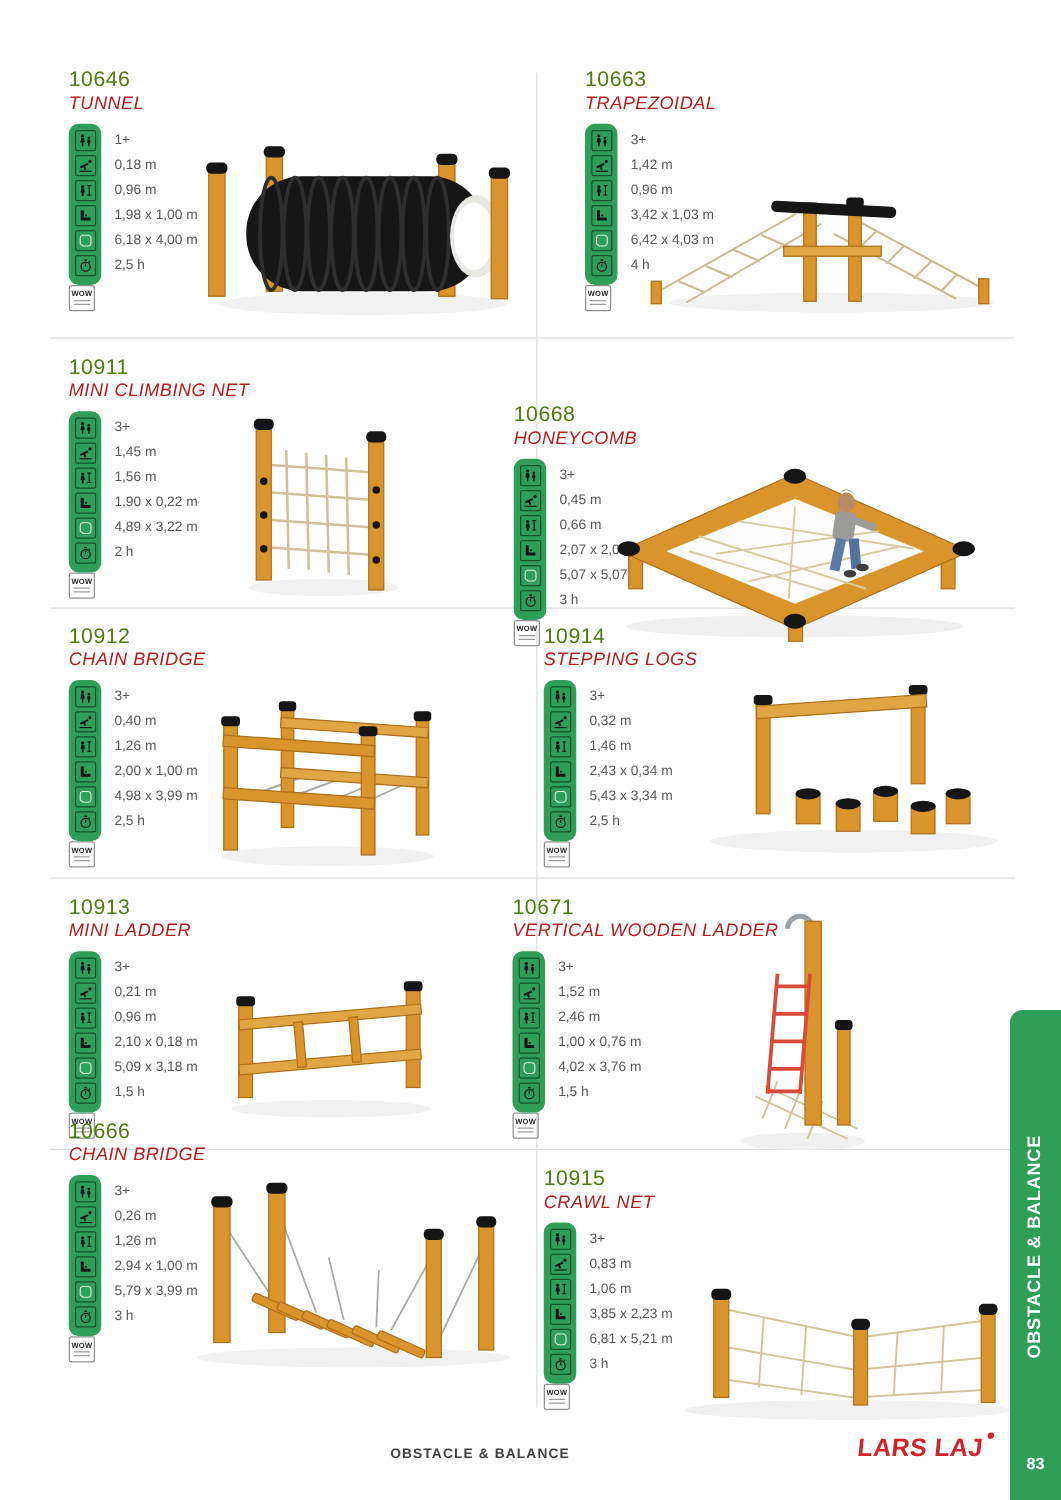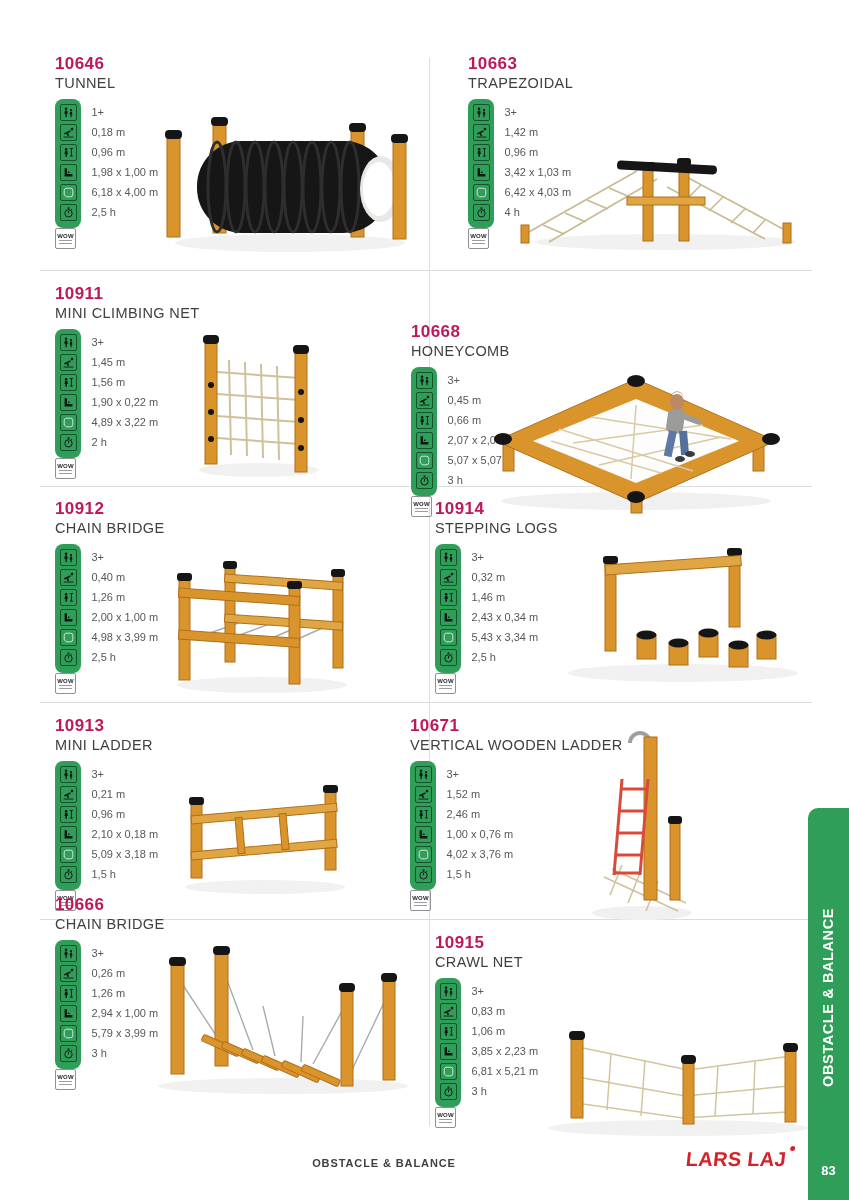--- a/index.html
+++ b/index.html
@@ -3,22 +3,22 @@
 <meta charset="utf-8">
 <style>
   html,body{margin:0;padding:0;background:#fff;}
   .page{position:relative;width:849px;height:1200px;background:#fff;overflow:hidden;
         font-family:"Liberation Sans",sans-serif;}
   .vdiv,.hdiv{position:absolute;background:#dcdddd;}
   .vdiv{left:429px;top:58px;width:1px;height:1068px;}
   .hdiv{left:40px;width:772px;height:1px;}
 
   .card{position:absolute;width:368px;height:215px;}
-  .pid{font-size:17px;font-weight:700;color:#be185d;letter-spacing:.4px;line-height:1.1;}
-  .pname{font-size:14.5px;color:#404040;letter-spacing:.4px;margin-top:2px;line-height:1.1;}
+  .pid{font-size:17px;font-weight:400;color:#4d7c0f;letter-spacing:.4px;line-height:1.1;}
+  .pname{font-size:14.5px;color:#b91c1c;letter-spacing:.4px;margin-top:2px;line-height:1.1;font-style:italic;}
 
   .specs{position:relative;margin-top:12px;width:170px;}
   .specs::before{content:"";position:absolute;left:0;top:-4.5px;width:26px;height:129px;
                  background:#2f9e58;border-radius:8px;}
   .spec{position:relative;display:flex;align-items:center;height:17px;margin-bottom:3px;}
   .ic{width:17px;height:17px;margin-left:4.5px;background:#2f9e58;border:1px solid #14532c;
       border-radius:2px;display:flex;align-items:center;justify-content:center;
       box-sizing:border-box;flex:none;}
   .ic svg{width:13px;height:13px;display:block;}
   .sv{margin-left:15px;font-size:11px;color:#55575b;white-space:nowrap;}

